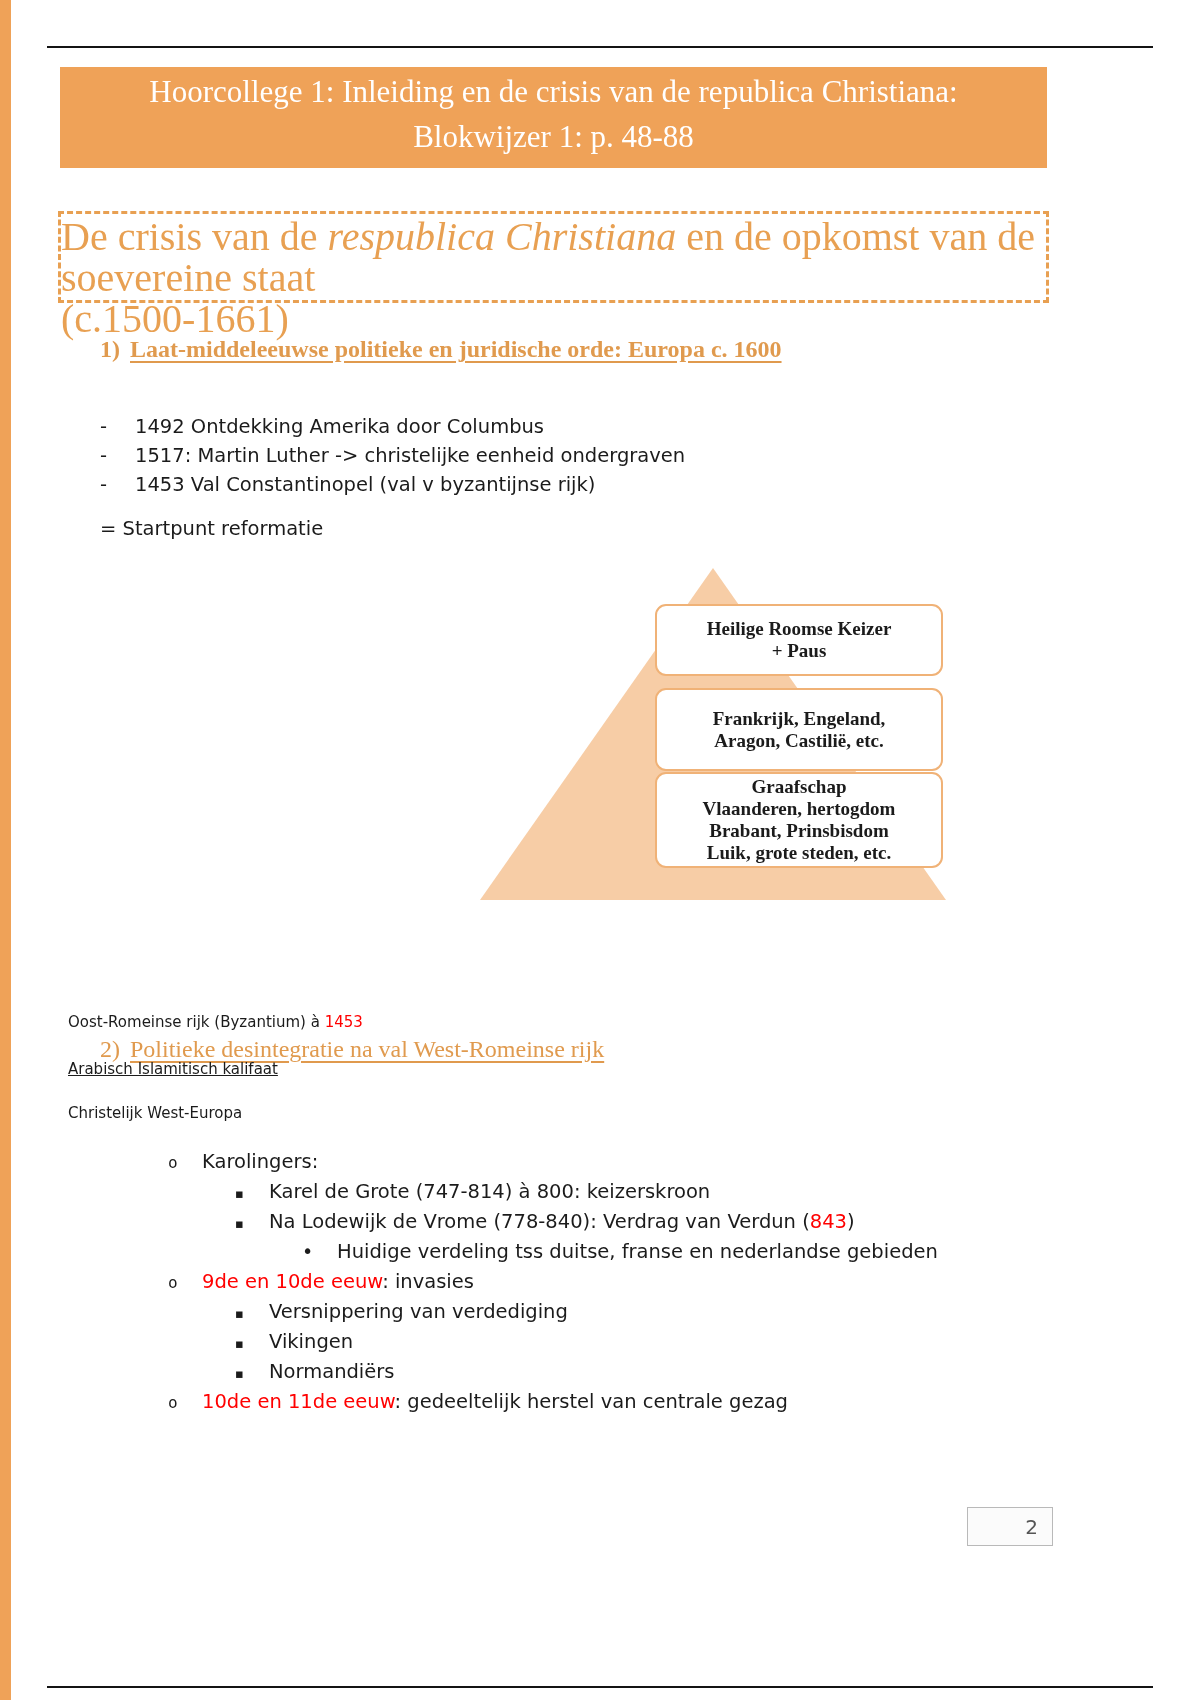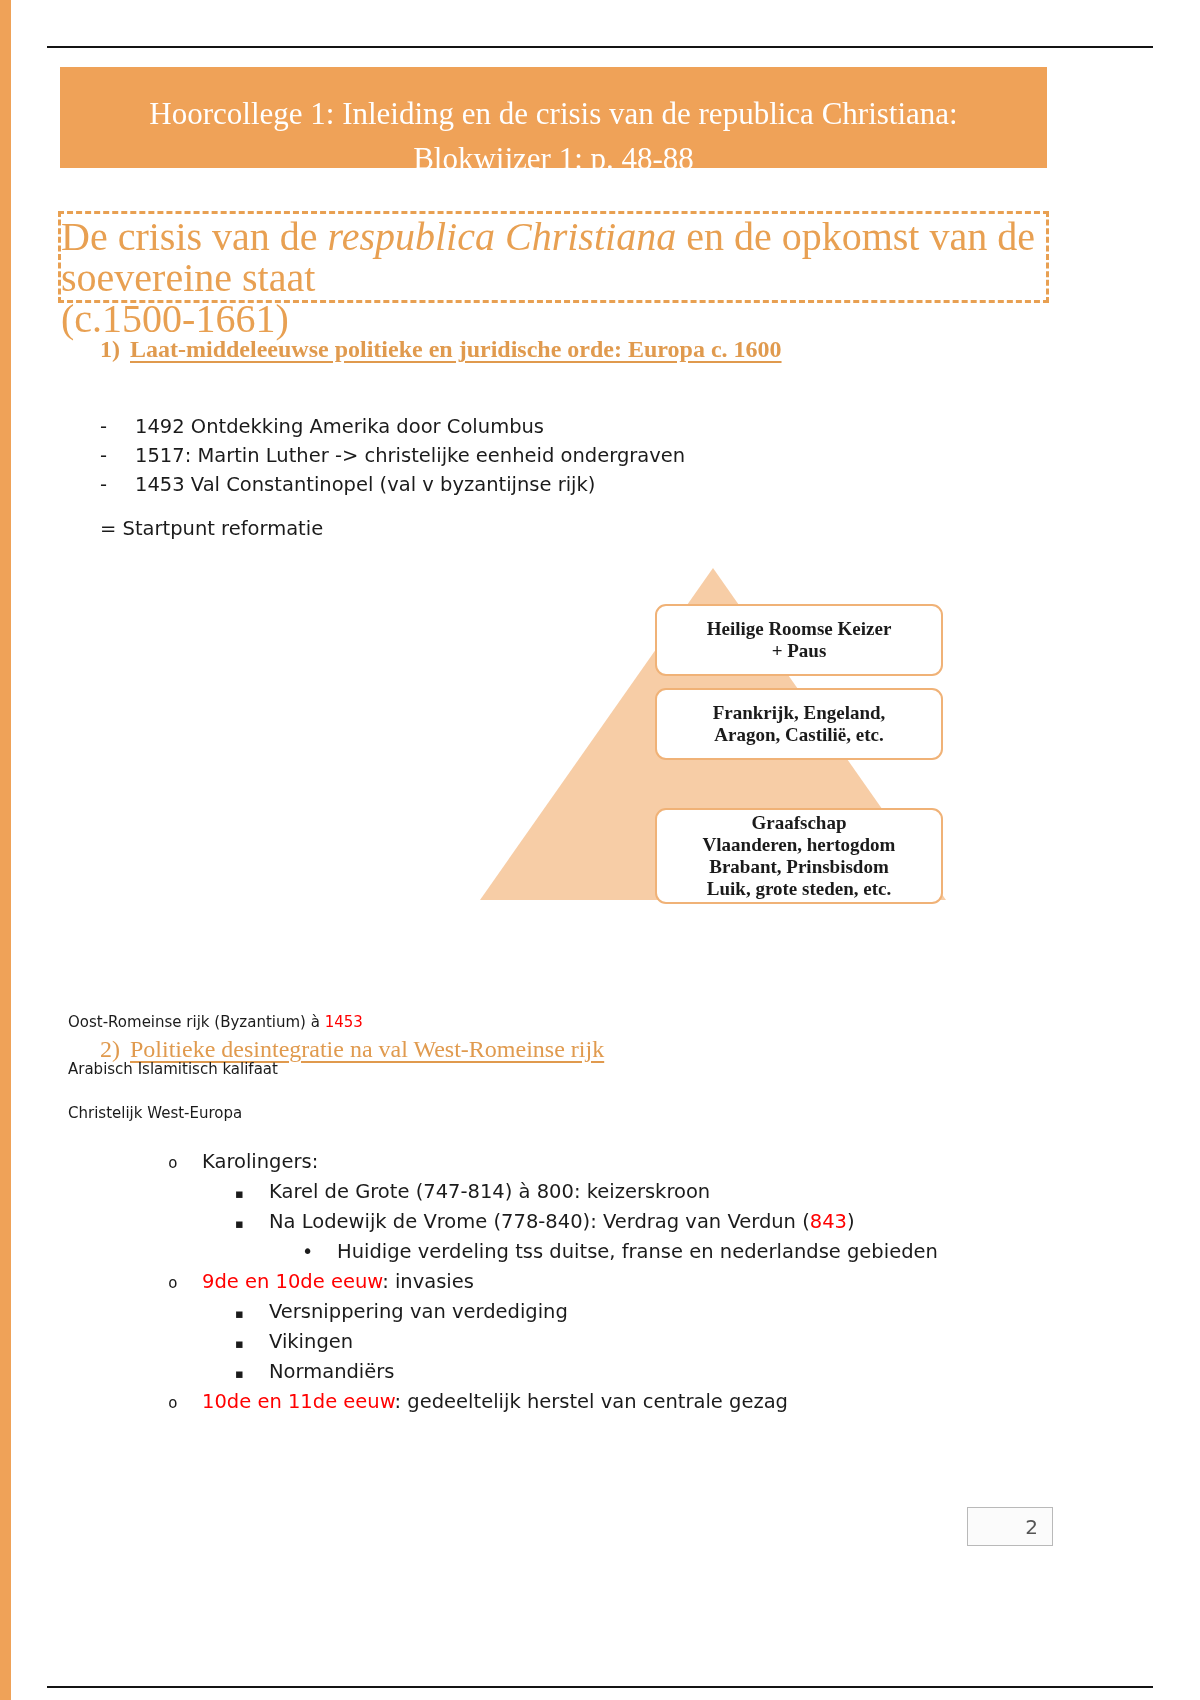--- a/index.html
+++ b/index.html
@@ -5,21 +5,21 @@
   html,body{margin:0;padding:0;}
   body{width:1200px;height:1700px;background:#ffffff;font-family:"DejaVu Sans",sans-serif;color:#1b1b1b;position:relative;overflow:hidden;}
   .abs{position:absolute;}
   .stripe{left:0;top:0;width:11px;height:1700px;background:#efa258;}
   .rule{left:47px;width:1106px;height:2px;background:#141414;}
   .rule-top{top:46px;}
   .rule-bottom{top:1686px;}
 
   .header-box{left:60px;top:67px;width:987px;height:101px;background:#efa258;color:#ffffff;
     font-family:"Liberation Serif",serif;font-size:31px;text-align:center;line-height:45px;
-    padding-top:24px;box-sizing:border-box;}
+    padding-top:2px;box-sizing:border-box;}
 
   .dashed-box{left:58px;top:211px;width:991px;height:92px;border:3px dashed #e8a052;box-sizing:border-box;
     color:#e8a052;font-family:"Liberation Serif",serif;font-size:40px;text-align:left;line-height:41px;padding-top:2px;}
 
   .sec-heading{font-family:"Liberation Serif",serif;font-size:24px;color:#e09a4e;white-space:nowrap;}
   .sec-heading .t{text-decoration:underline;text-underline-offset:4px;}
   .sec-heading .n{margin-right:10px;}
   .sec1{left:100px;top:336px;font-weight:bold;}
   .sec2{left:100px;top:1036px;}
 
@@ -27,25 +27,25 @@
   .bullet-row{display:flex;line-height:29px;font-size:19.5px;}
   .bullet-row .m{width:35px;flex:0 0 auto;}
   .note{left:100px;top:517px;font-size:19.5px;}
 
   .pyramid{left:480px;top:568px;width:466px;height:332px;}
   .tri{position:absolute;left:0;top:0;width:100%;height:100%;background:#f7cda6;clip-path:polygon(50% 0,100% 100%,0 100%);}
   .pbox{position:absolute;left:175px;width:288px;background:#ffffff;border:2px solid #f0b277;border-radius:11px;
     box-sizing:border-box;font-family:"Liberation Serif",serif;font-weight:bold;font-size:19px;line-height:22px;
     text-align:center;display:flex;flex-direction:column;justify-content:center;}
   .pbox1{top:36px;height:72px;}
-  .pbox2{top:120px;height:72px;}
-  .pbox3{top:204px;height:96px;margin-top:36px;}
+  .pbox2{top:120px;height:83px;}
+  .pbox3{top:204px;height:96px;}
 
   .para{left:68px;font-size:15px;white-space:nowrap;}
-  .p1{top:1013px;} .p2{top:1060px;} .p3{top:1104px;}
+  .p1{top:1013px;} .p2{top:1060px;text-decoration:underline;} .p3{top:1104px;}
   .red{color:#ff0000;}
 
   .olist{left:68px;top:1150px;width:1090px;}
   .row{display:flex;align-items:baseline;height:30px;font-size:19.5px;white-space:pre;}
   .lv1{padding-left:100px;} .lv2{padding-left:167px;} .lv3{padding-left:234px;}
   .mk{flex:0 0 auto;}
   .mk1{width:34px;font-family:"DejaVu Sans Mono",monospace;font-size:16px;}
   .mk2{width:34px;font-size:13px;}
   .mk3{width:35px;font-size:19px;}
 

